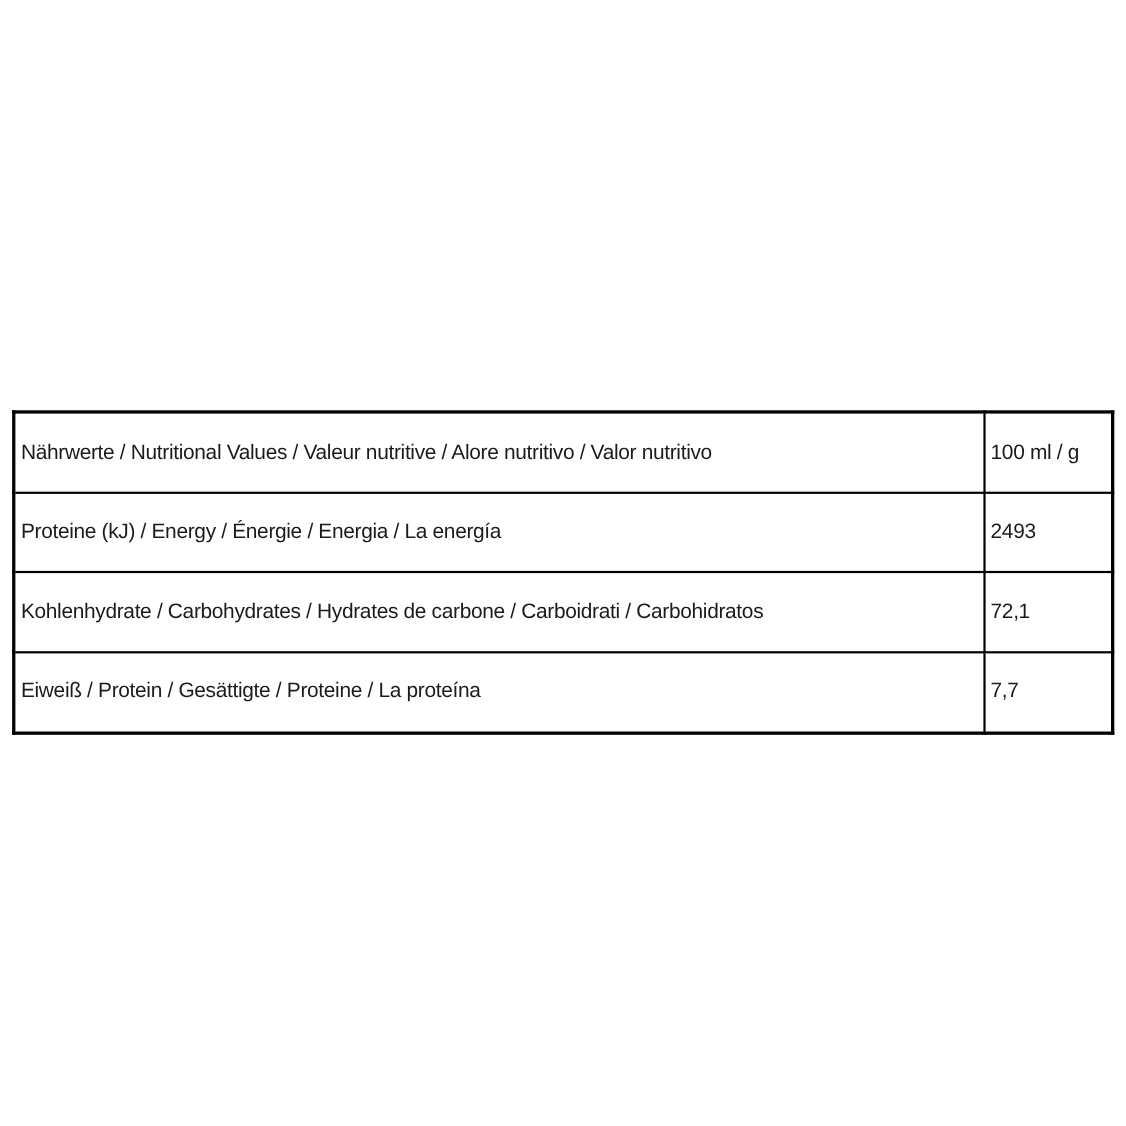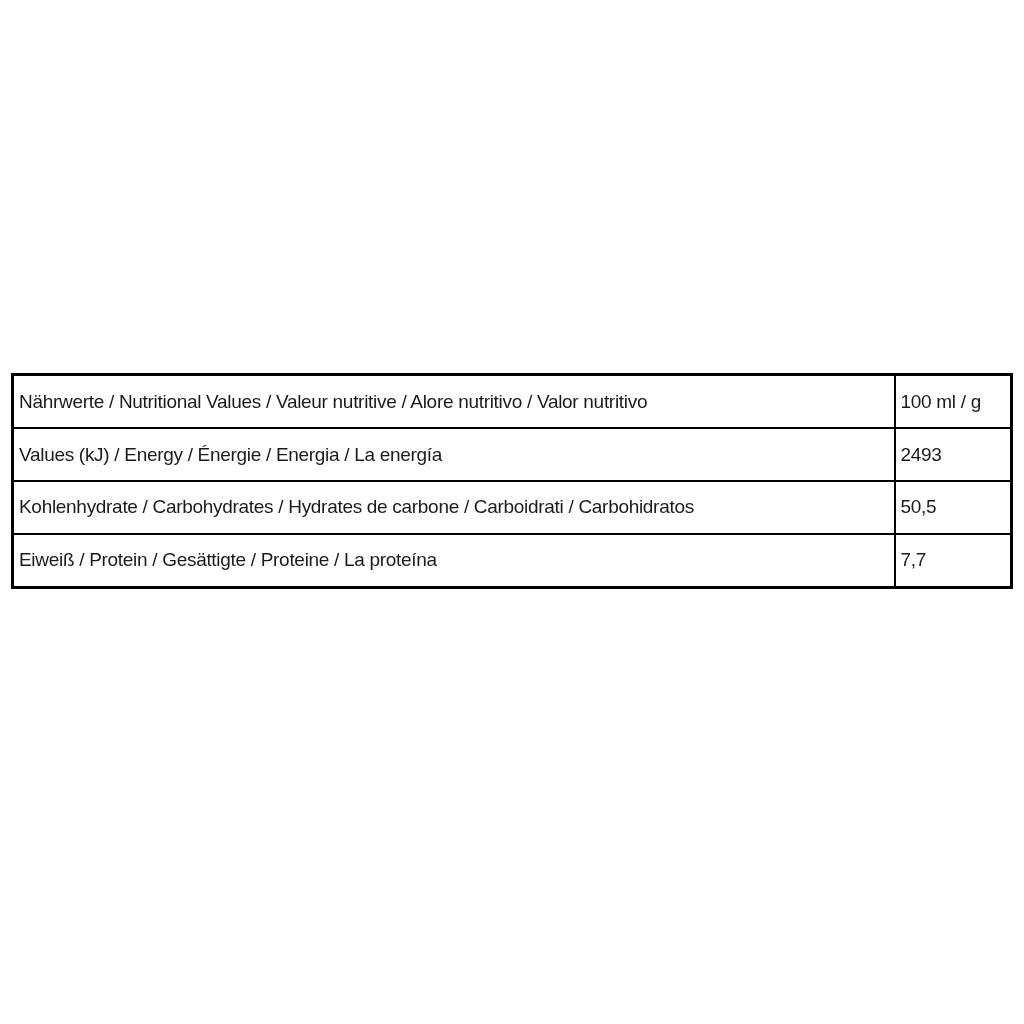--- a/index.html
+++ b/index.html
@@ -15,21 +15,21 @@
     width: 1024px;
     height: 1024px;
     background: #ffffff;
     overflow: hidden;
   }
   .nutrition-table-wrap {
     position: absolute;
     left: 11px;
     top: 373px;
     width: 1002px;
-    height: 216px;
+    height: 295px;
   }
   table.nutrition {
     width: 100%;
     height: 100%;
     border-collapse: collapse;
     table-layout: fixed;
     border: 3px solid #000000;
   }
   table.nutrition td {
     border: 2px solid #000000;
@@ -55,30 +55,30 @@
         <col class="label-col">
         <col class="value-col">
       </colgroup>
       <tbody>
         <tr>
           <td>Nährwerte / Nutritional Values / Valeur nutritive / Alore nutritivo / Valor nutritivo</td>
           <td>100 ml / g</td>
         </tr>
 
   <tr>
-    <td>Values (kJ) / Energy / Énergie / Energia / La energía</td>
+    <td>Proteine (kJ) / Energy / Énergie / Energia / La energía</td>
     <td>2493</td>
   </tr>
 
 
 
 
   <tr>
     <td>Kohlenhydrate / Carbohydrates / Hydrates de carbone / Carboidrati / Carbohidratos</td>
-    <td>50,5</td>
+    <td>72,1</td>
   </tr>
 
 
   <tr>
     <td>Eiweiß / Protein / Gesättigte / Proteine / La proteína</td>
     <td>7,7</td>
   </tr>
 
 </tbody>
     </table>

